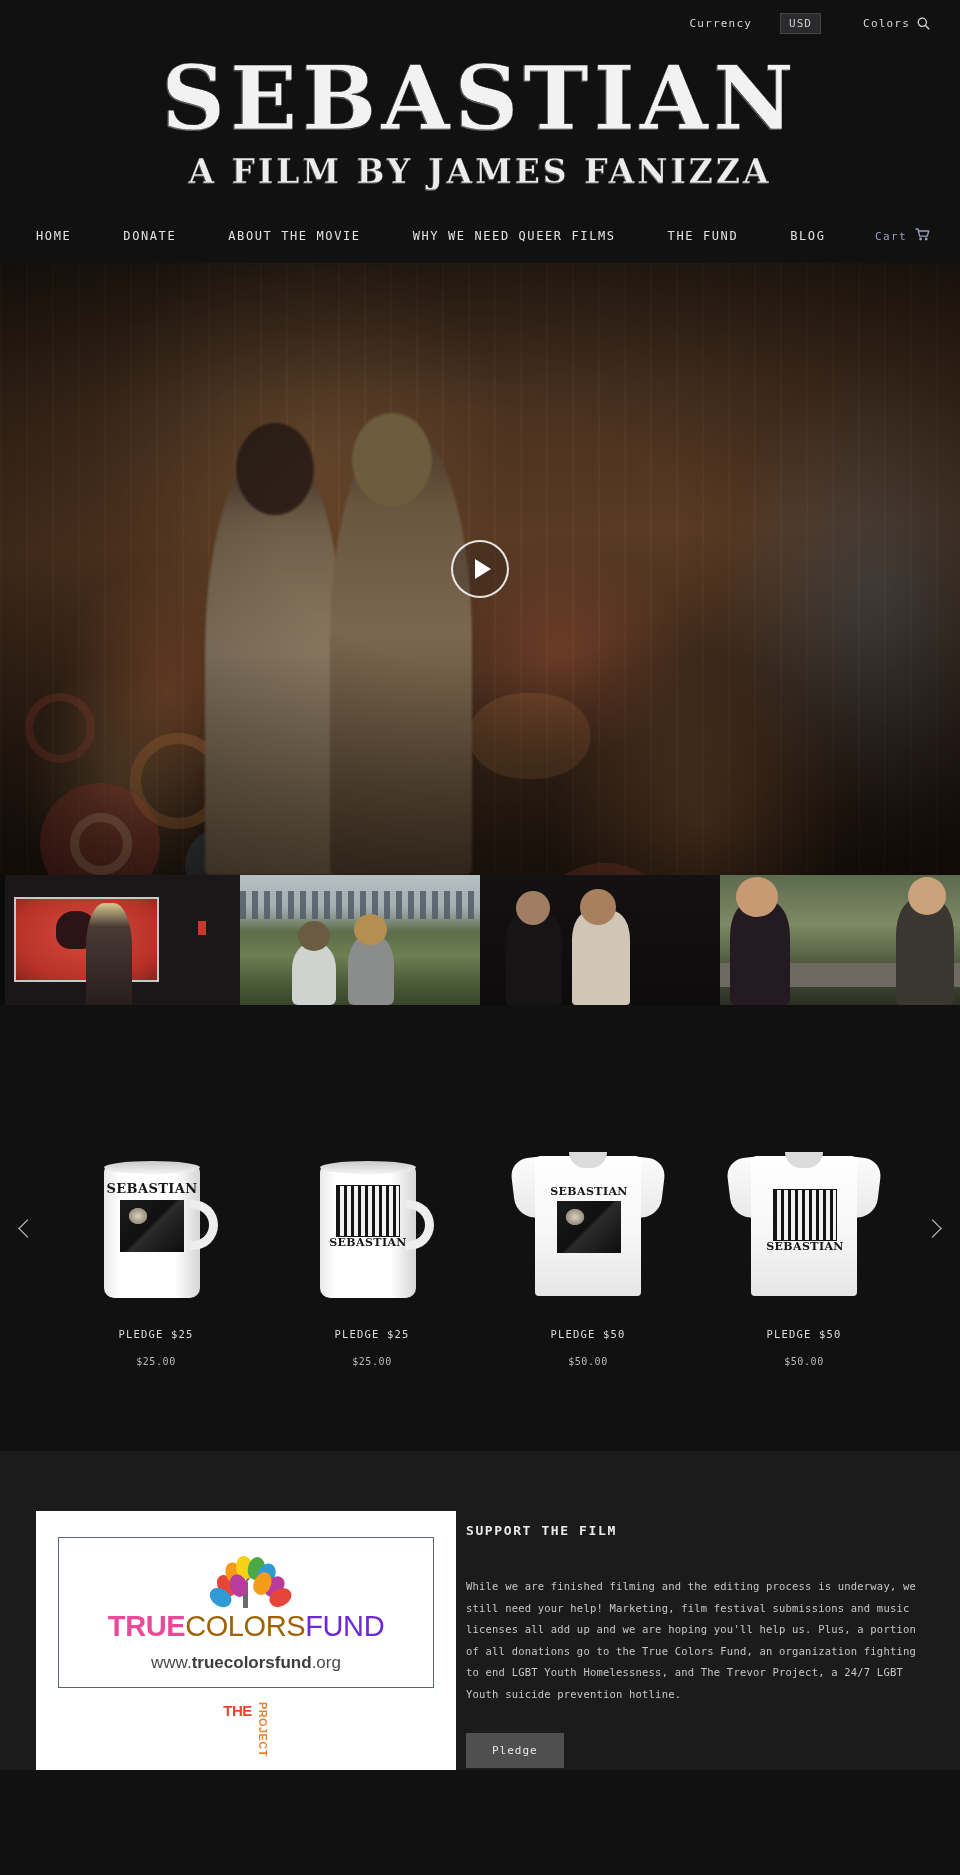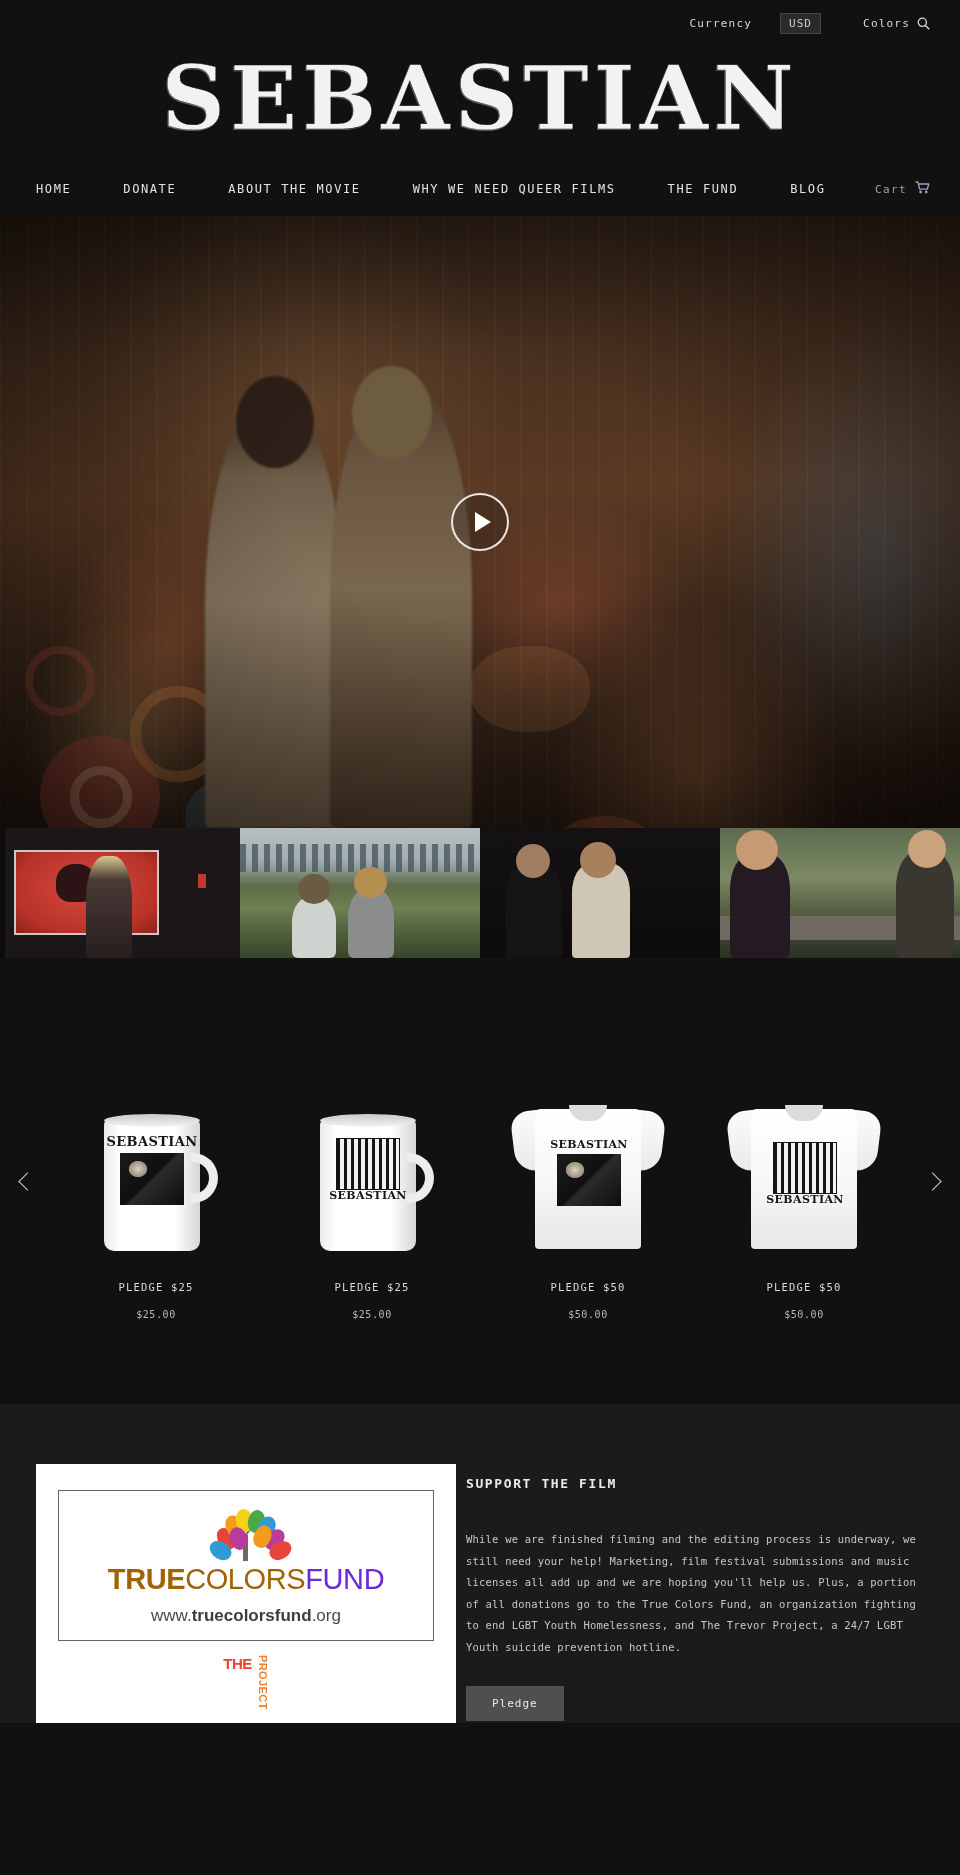--- a/index.html
+++ b/index.html
@@ -313,21 +313,21 @@
   }
   .tcf-tree { width:92px; height:52px; margin:0 auto 4px; position:relative; }
   .leaf { position:absolute; width:17px; height:23px; border-radius:60% 60% 55% 55%; }
   .trunk { position:absolute; left:43px; top:26px; width:5px; height:26px; background:#6a6a6a; }
   .branch { position:absolute; background:#6a6a6a; height:2.4px; transform-origin:left center; }
   .tcf-word {
     font-family:"Liberation Sans", sans-serif;
     font-size:29px; letter-spacing:-0.4px; line-height:1;
     margin-top:2px;
   }
-  .tcf-true   { font-weight:700; color:#a16207; }
+  .tcf-true   { font-weight:700; color:#ec4899; }
   .tcf-colors { font-weight:400; color:#a16207; }
   .tcf-fund   { font-weight:400; color:#6d28d9; }
   .tcf-url {
     font-family:"Liberation Sans", sans-serif;
     font-size:17px; color:#4a4a4a; margin-top:12px;
   }
   .tcf-url b { font-weight:700; color:#3d3d3d; }
   .trevor {
     margin-top:10px; display:flex; align-items:center; justify-content:center;
     height:62px;
@@ -385,20 +385,21 @@
       <svg width="13" height="13" viewBox="0 0 13 13">
           <circle cx="5.3" cy="5.3" r="4.1" fill="none" stroke="#d8d8d8" stroke-width="1.3"></circle>
           <line x1="8.4" y1="8.4" x2="12.2" y2="12.2" stroke="#d8d8d8" stroke-width="1.4"></line>
         </svg>
     </span>
   </div>
 </div>
 
 <div class="masthead">
   <div class="logo-title">SEBASTIAN</div>
+  <div class="logo-sub">A FILM BY JAMES FANIZZA</div>
 </div>
 
 <div class="nav">
   <div class="nav-links">
     <a href="#">HOME</a>
     <a href="#">DONATE</a>
     <a href="#">ABOUT THE MOVIE</a>
     <a href="#">WHY WE NEED QUEER FILMS</a>
     <a href="#">THE FUND</a>
     <a href="#">BLOG</a>

